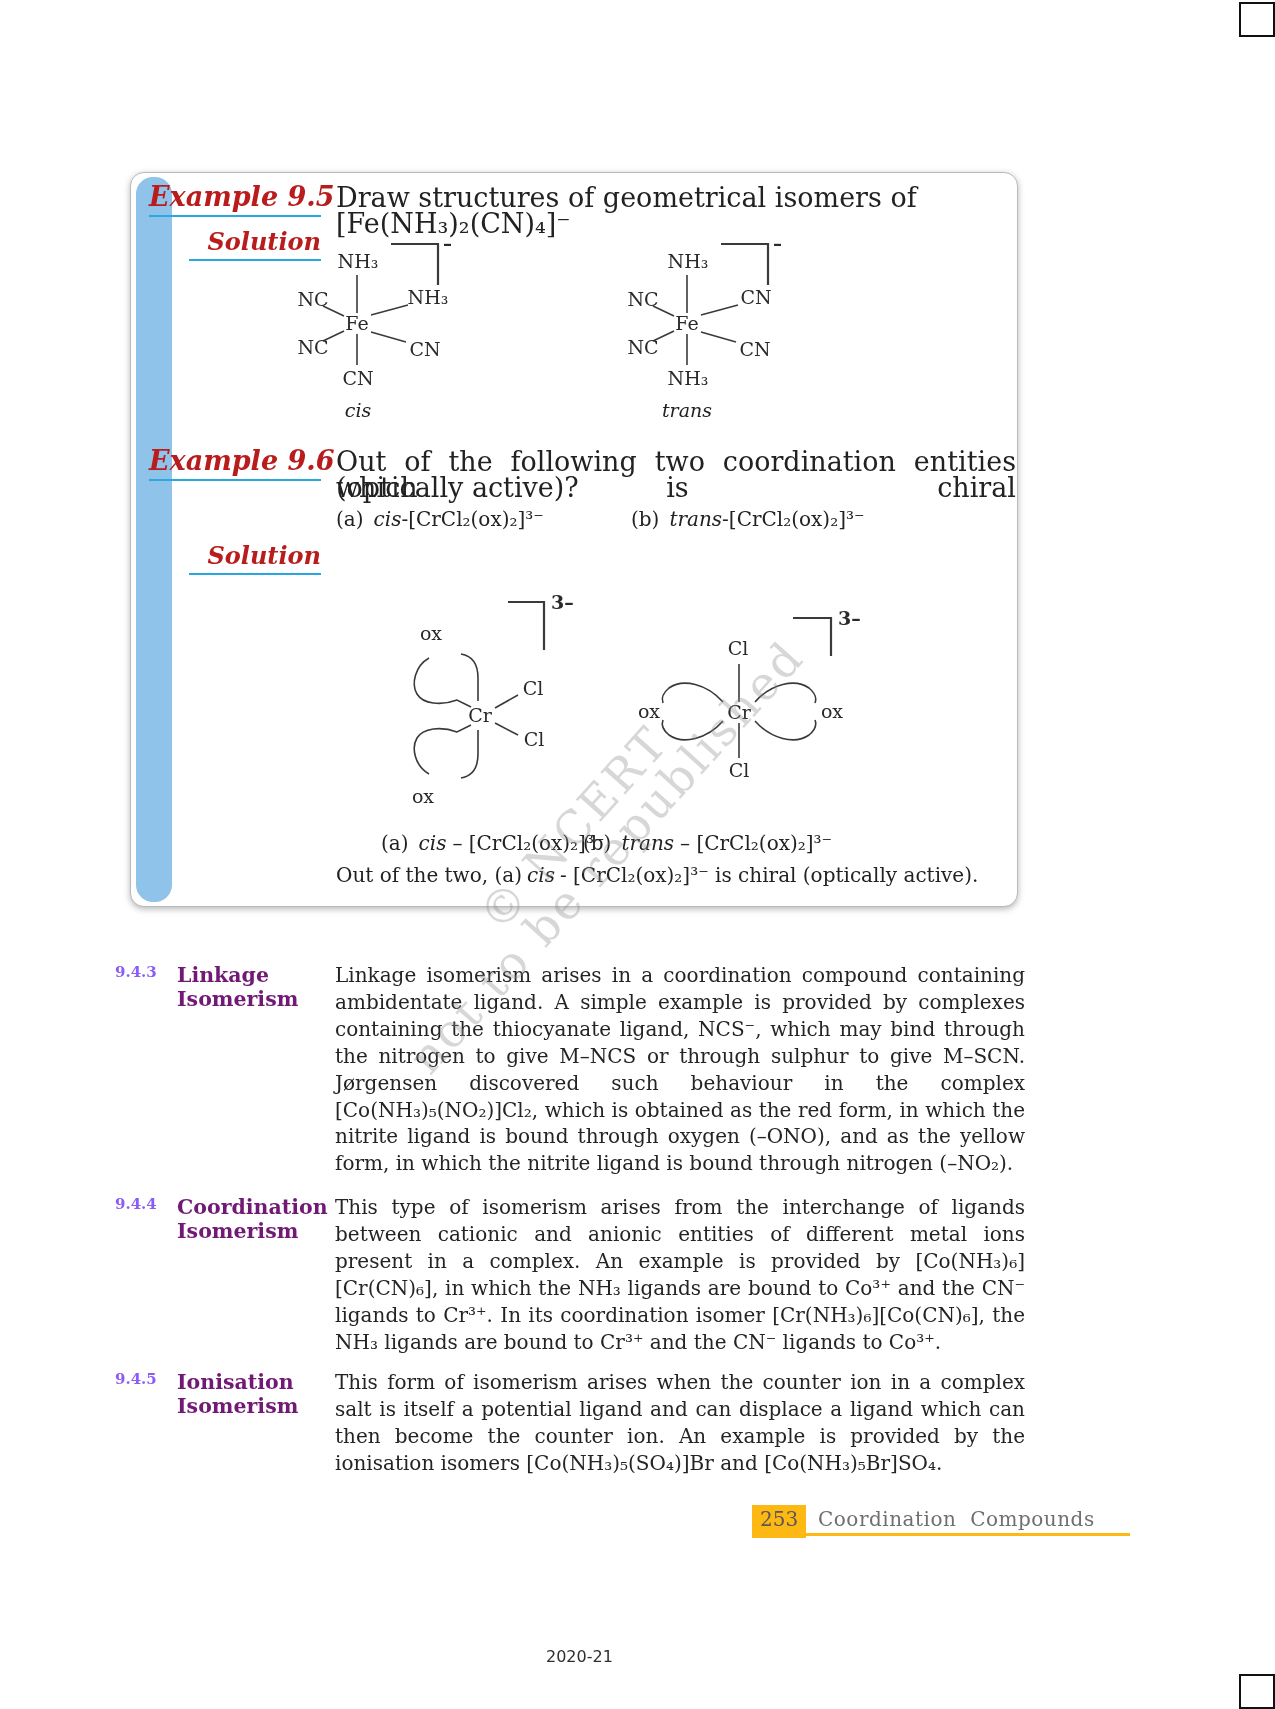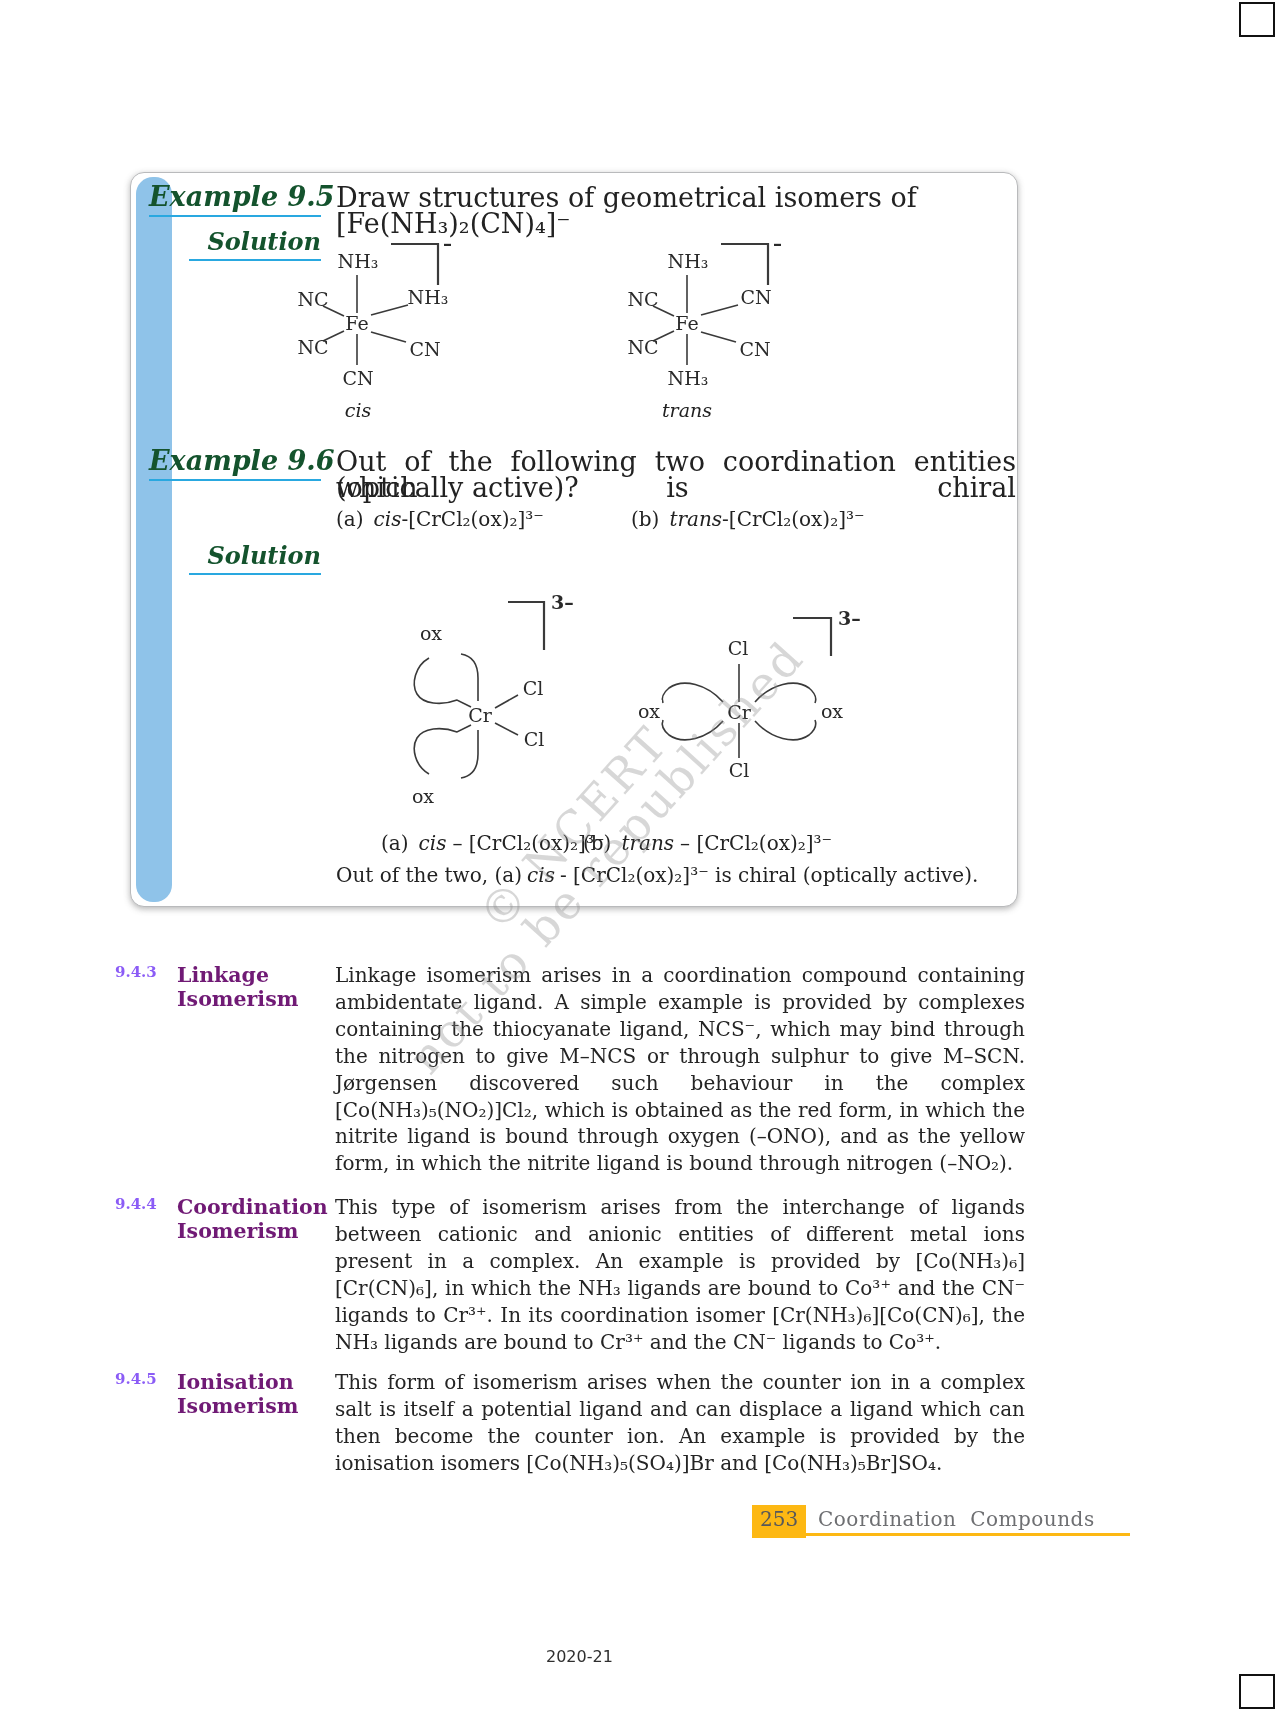--- a/index.html
+++ b/index.html
@@ -13,21 +13,21 @@
                     letter-spacing:3px; white-space:nowrap; z-index:40; pointer-events:none; }
   .wm1 { left:468px; top:905px; transform:rotate(-48deg); transform-origin:left top; }
   .wm2 { left:398px; top:1048px; transform:rotate(-48deg); transform-origin:left top; }
 
   
   .example-box { position:absolute; left:130px; top:172px; width:886px; height:733px;
                  background:#fff; border:1px solid #b9babc; border-radius:14px;
                  box-shadow:0 2px 6px rgba(90,90,90,.45); z-index:2; }
   .blue-bar { position:absolute; left:5px; top:4px; bottom:4px; width:36px;
               background:#8fc3e9; border-radius:17px; }
-  .exlabel { position:absolute; color:#14532d; font-style:italic; font-weight:bold;
+  .exlabel { position:absolute; color:#b91c1c; font-style:italic; font-weight:bold;
              text-align:right; border-bottom:2.5px solid #29a8e0; padding-bottom:3px;
              white-space:nowrap; }
   .qtext { position:absolute; font-size:27px; line-height:26px; }
   .justify-line { text-align:justify; text-align-last:justify; }
 
   .diagram { position:absolute; }
   .dsvg { position:absolute; left:0; top:0; overflow:visible; }
   .dsvg line, .dsvg path { stroke:#3a3a3a; stroke-width:1.6; fill:none; }
   .dsvg .bracket { stroke-width:2.2; }
   .dlabel { position:absolute; transform:translate(-50%,-50%); font-size:19px;

